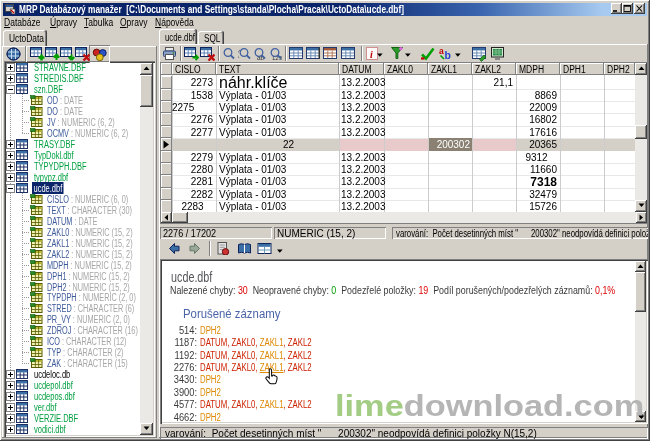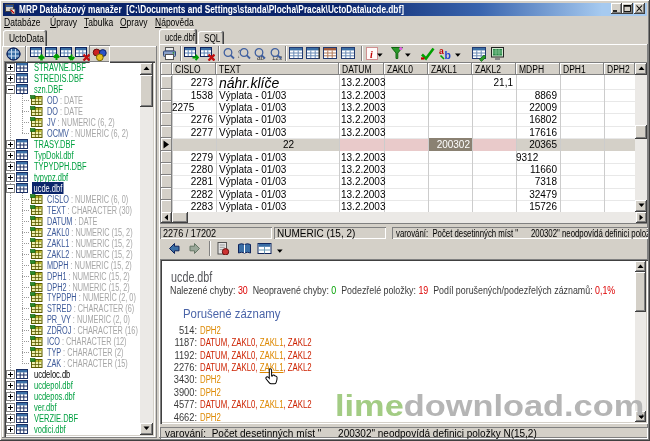--- a/index.html
+++ b/index.html
@@ -563,21 +563,21 @@
 <div class="abs" style="left:172px;top:75px;width:1px;height:137px;background:#cccccc;z-index:2;"></div>
 <div class="abs" style="left:216px;top:75px;width:1px;height:137px;background:#cccccc;z-index:2;"></div>
 <div class="abs" style="left:339px;top:75px;width:1px;height:137px;background:#cccccc;z-index:2;"></div>
 <div class="abs" style="left:384px;top:75px;width:1px;height:137px;background:#cccccc;z-index:2;"></div>
 <div class="abs" style="left:428px;top:75px;width:1px;height:137px;background:#cccccc;z-index:2;"></div>
 <div class="abs" style="left:472px;top:75px;width:1px;height:137px;background:#cccccc;z-index:2;"></div>
 <div class="abs" style="left:516px;top:75px;width:1px;height:137px;background:#cccccc;z-index:2;"></div>
 <div class="abs" style="left:560px;top:75px;width:1px;height:137px;background:#cccccc;z-index:2;"></div>
 <div class="abs" style="left:604px;top:75px;width:1px;height:137px;background:#cccccc;z-index:2;"></div>
 <div class="abs" style="left:172px;top:76px;width:41px;height:13px;text-align:right;font-size:10px;line-height:14px;z-index:3;">2273</div>
-<div class="abs" style="left:219px;top:76px;height:13px;font-size:14px;line-height:14px;z-index:3;font-style:italic;">náhr.klíče</div>
+<div class="abs" style="left:219px;top:76px;height:13px;font-size:16px;line-height:14px;z-index:3;">náhr.klíče</div>
 <div class="abs" style="left:341px;top:76px;height:13px;font-size:10px;line-height:14px;z-index:3;">13.2.2003</div>
 <div class="abs" style="left:472px;top:76px;width:41px;height:13px;text-align:right;font-size:10px;line-height:14px;z-index:3;">21,1</div>
 <div class="abs" style="left:172px;top:89px;width:41px;height:12px;text-align:right;font-size:10px;line-height:13px;z-index:3;">1538</div>
 <div class="abs" style="left:219px;top:89px;height:12px;font-size:10px;line-height:13px;z-index:3;">Výplata - 01/03</div>
 <div class="abs" style="left:341px;top:89px;height:12px;font-size:10px;line-height:13px;z-index:3;">13.2.2003</div>
 <div class="abs" style="left:516px;top:89px;width:41px;height:12px;text-align:right;font-size:10px;line-height:13px;z-index:3;">8869</div>
 <div class="abs" style="left:172px;top:101px;width:41px;height:12px;text-align:left;font-size:10px;line-height:13px;z-index:3;">2275</div>
 <div class="abs" style="left:219px;top:101px;height:12px;font-size:10px;line-height:13px;z-index:3;">Výplata - 01/03</div>
 <div class="abs" style="left:341px;top:101px;height:12px;font-size:10px;line-height:13px;z-index:3;">13.2.2003</div>
 <div class="abs" style="left:516px;top:101px;width:41px;height:12px;text-align:right;font-size:10px;line-height:13px;z-index:3;">22009</div>
@@ -588,34 +588,34 @@
 <div class="abs" style="left:172px;top:126px;width:41px;height:12px;text-align:right;font-size:10px;line-height:13px;z-index:3;">2277</div>
 <div class="abs" style="left:219px;top:126px;height:12px;font-size:10px;line-height:13px;z-index:3;">Výplata - 01/03</div>
 <div class="abs" style="left:341px;top:126px;height:12px;font-size:10px;line-height:13px;z-index:3;">13.2.2003</div>
 <div class="abs" style="left:516px;top:126px;width:41px;height:12px;text-align:right;font-size:10px;line-height:13px;z-index:3;">17616</div>
 <div class="abs" style="left:283px;top:138px;height:13px;line-height:14px;font-size:10px;z-index:3;">22</div>
 <div class="abs" style="left:429px;top:138px;width:43px;height:13px;background:#8a8172;color:#fff;text-align:right;padding-right:2px;font-size:10px;line-height:14px;z-index:3;">200302</div>
 <div class="abs" style="left:516px;top:138px;width:41px;height:13px;text-align:right;font-size:10px;line-height:14px;z-index:3;">20365</div>
 <div class="abs" style="left:172px;top:151px;width:41px;height:12px;text-align:right;font-size:10px;line-height:13px;z-index:3;">2279</div>
 <div class="abs" style="left:219px;top:151px;height:12px;font-size:10px;line-height:13px;z-index:3;">Výplata - 01/03</div>
 <div class="abs" style="left:341px;top:151px;height:12px;font-size:10px;line-height:13px;z-index:3;">13.2.2003</div>
-<div class="abs" style="left:516px;top:151px;width:41px;height:12px;text-align:left;font-size:10px;line-height:13px;z-index:3;">9312</div>
+<div class="abs" style="left:516px;top:151px;width:41px;height:12px;text-align:center;font-size:10px;line-height:13px;z-index:3;">9312</div>
 <div class="abs" style="left:172px;top:163px;width:41px;height:12px;text-align:right;font-size:10px;line-height:13px;z-index:3;">2280</div>
 <div class="abs" style="left:219px;top:163px;height:12px;font-size:10px;line-height:13px;z-index:3;">Výplata - 01/03</div>
 <div class="abs" style="left:341px;top:163px;height:12px;font-size:10px;line-height:13px;z-index:3;">13.2.2003</div>
 <div class="abs" style="left:516px;top:163px;width:41px;height:12px;text-align:right;font-size:10px;line-height:13px;z-index:3;">11660</div>
 <div class="abs" style="left:172px;top:175px;width:41px;height:13px;text-align:right;font-size:10px;line-height:14px;z-index:3;">2281</div>
 <div class="abs" style="left:219px;top:175px;height:13px;font-size:10px;line-height:14px;z-index:3;">Výplata - 01/03</div>
 <div class="abs" style="left:341px;top:175px;height:13px;font-size:10px;line-height:14px;z-index:3;">13.2.2003</div>
-<div class="abs" style="left:516px;top:175px;width:41px;height:13px;text-align:right;font-size:10px;line-height:14px;z-index:3;">7318</div>
+<div class="abs" style="left:516px;top:175px;width:41px;height:13px;text-align:right;font-size:12px;line-height:14px;z-index:3;font-weight:bold;">7318</div>
 <div class="abs" style="left:172px;top:188px;width:41px;height:12px;text-align:right;font-size:10px;line-height:13px;z-index:3;">2282</div>
 <div class="abs" style="left:219px;top:188px;height:12px;font-size:10px;line-height:13px;z-index:3;">Výplata - 01/03</div>
 <div class="abs" style="left:341px;top:188px;height:12px;font-size:10px;line-height:13px;z-index:3;">13.2.2003</div>
 <div class="abs" style="left:516px;top:188px;width:41px;height:12px;text-align:right;font-size:10px;line-height:13px;z-index:3;">32479</div>
-<div class="abs" style="left:172px;top:200px;width:41px;height:13px;text-align:right;font-size:10px;line-height:14px;z-index:3;">2283</div>
+<div class="abs" style="left:172px;top:200px;width:41px;height:13px;text-align:center;font-size:10px;line-height:14px;z-index:3;">2283</div>
 <div class="abs" style="left:219px;top:200px;height:13px;font-size:10px;line-height:14px;z-index:3;">Výplata - 01/03</div>
 <div class="abs" style="left:341px;top:200px;height:13px;font-size:10px;line-height:14px;z-index:3;">13.2.2003</div>
 <div class="abs" style="left:516px;top:200px;width:41px;height:13px;text-align:right;font-size:10px;line-height:14px;z-index:3;">15726</div>
 <div class="abs" style="left:161px;top:63px;width:11px;height:12px;background:#d4d0c8;box-shadow:inset -1px -1px 0 #808080, inset 1px 1px 0 #ffffff;font-size:10px;line-height:13px;padding-left:3px;overflow:hidden;z-index:4;"><span style="display:inline-block;transform:scaleX(0.85);transform-origin:0 0;"></span></div>
 <div class="abs" style="left:172px;top:63px;width:44px;height:12px;background:#d4d0c8;box-shadow:inset -1px -1px 0 #808080, inset 1px 1px 0 #ffffff;font-size:10px;line-height:13px;padding-left:3px;overflow:hidden;z-index:4;"><span style="display:inline-block;transform:scaleX(0.85);transform-origin:0 0;">CISLO</span></div>
 <div class="abs" style="left:216px;top:63px;width:123px;height:12px;background:#d4d0c8;box-shadow:inset -1px -1px 0 #808080, inset 1px 1px 0 #ffffff;font-size:10px;line-height:13px;padding-left:3px;overflow:hidden;z-index:4;"><span style="display:inline-block;transform:scaleX(0.85);transform-origin:0 0;">TEXT</span></div>
 <div class="abs" style="left:339px;top:63px;width:45px;height:12px;background:#d4d0c8;box-shadow:inset -1px -1px 0 #808080, inset 1px 1px 0 #ffffff;font-size:10px;line-height:13px;padding-left:3px;overflow:hidden;z-index:4;"><span style="display:inline-block;transform:scaleX(0.85);transform-origin:0 0;">DATUM</span></div>
 <div class="abs" style="left:384px;top:63px;width:44px;height:12px;background:#d4d0c8;box-shadow:inset -1px -1px 0 #808080, inset 1px 1px 0 #ffffff;font-size:10px;line-height:13px;padding-left:3px;overflow:hidden;z-index:4;"><span style="display:inline-block;transform:scaleX(0.85);transform-origin:0 0;">ZAKL0</span></div>
 <div class="abs" style="left:428px;top:63px;width:44px;height:12px;background:#d4d0c8;box-shadow:inset -1px -1px 0 #808080, inset 1px 1px 0 #ffffff;font-size:10px;line-height:13px;padding-left:3px;overflow:hidden;z-index:4;"><span style="display:inline-block;transform:scaleX(0.85);transform-origin:0 0;">ZAKL1</span></div>
 <div class="abs" style="left:472px;top:63px;width:44px;height:12px;background:#d4d0c8;box-shadow:inset -1px -1px 0 #808080, inset 1px 1px 0 #ffffff;font-size:10px;line-height:13px;padding-left:3px;overflow:hidden;z-index:4;"><span style="display:inline-block;transform:scaleX(0.85);transform-origin:0 0;">ZAKL2</span></div>

